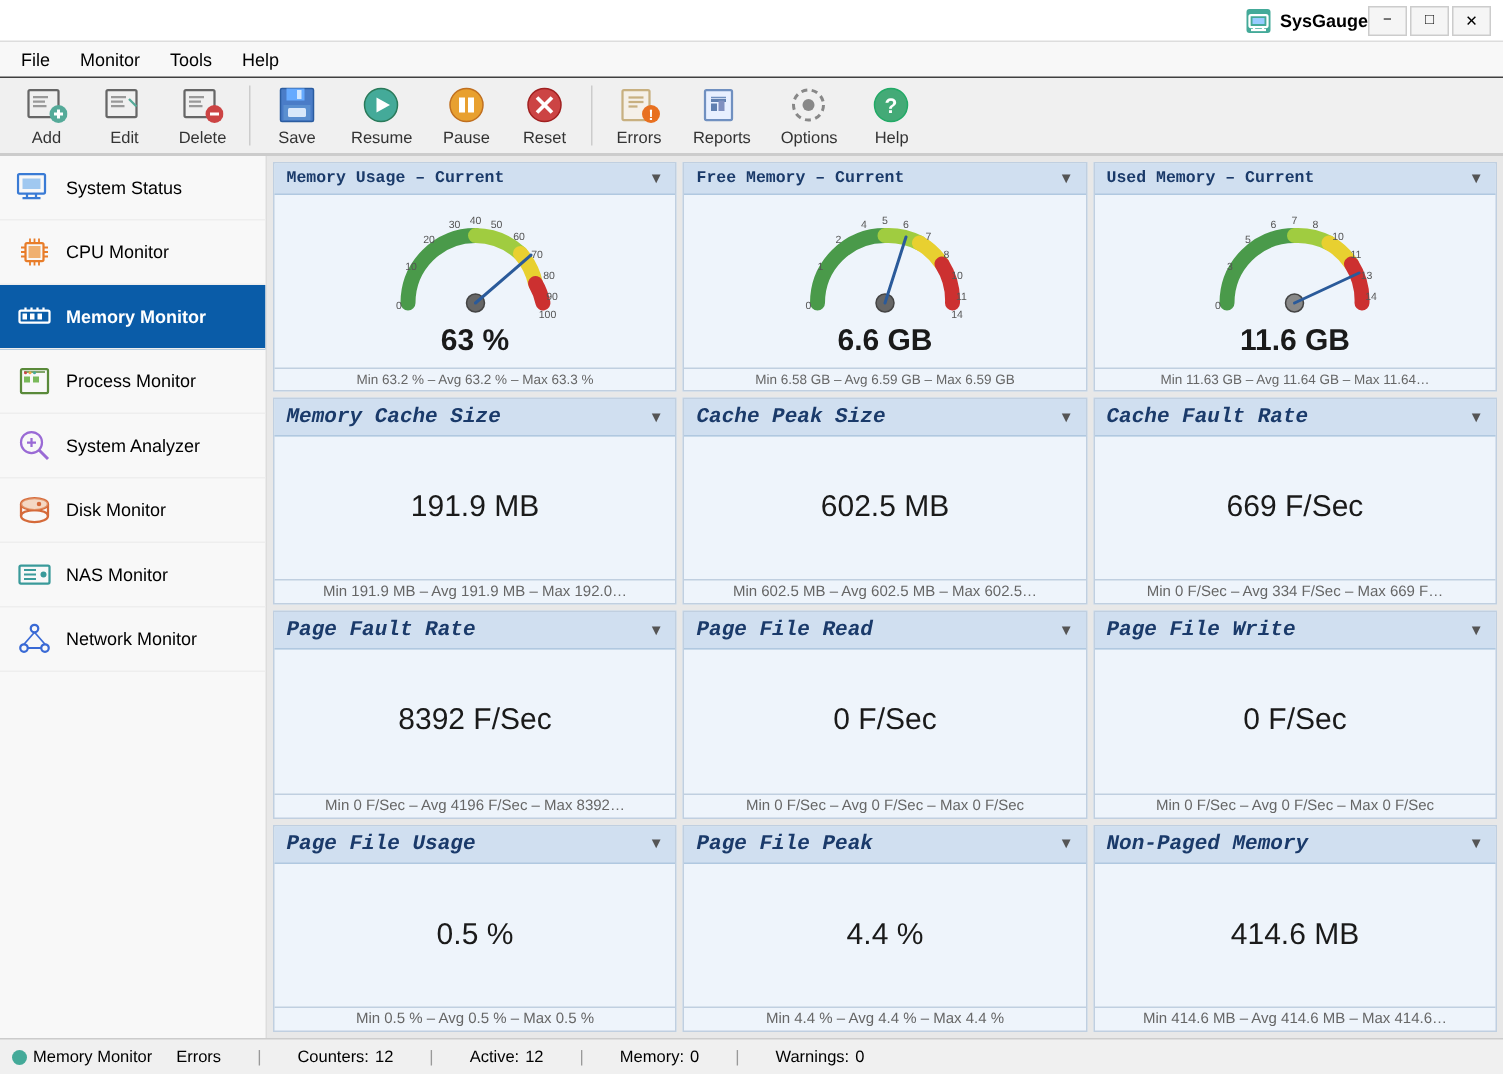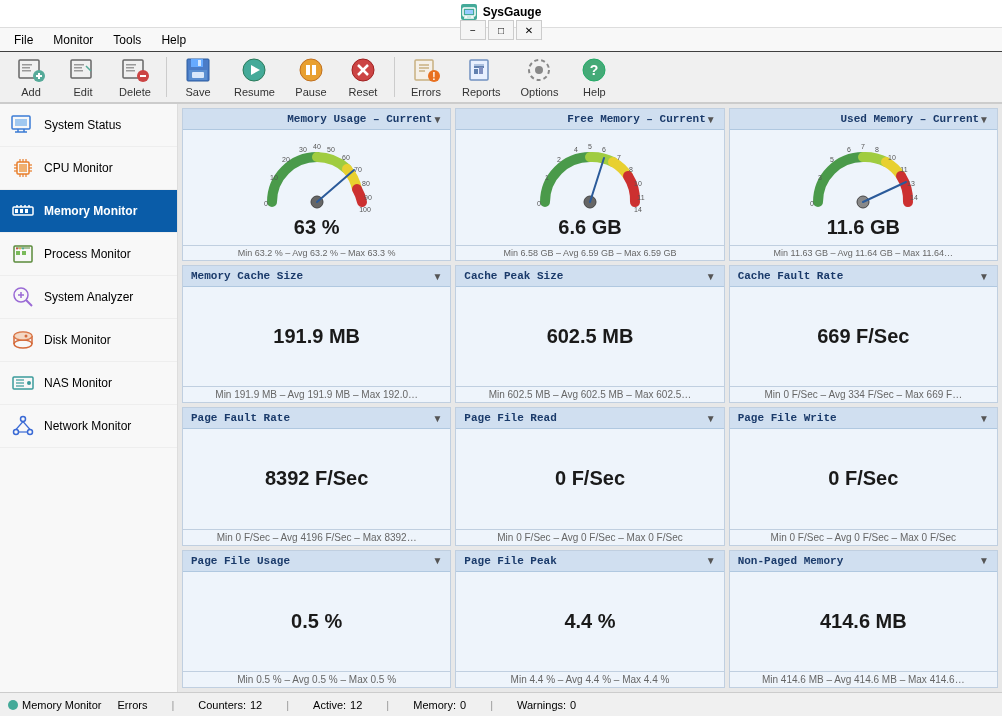--- a/index.html
+++ b/index.html
@@ -1,19 +1,19 @@
 <!DOCTYPE html>
 <html><head>
   <meta charset="utf-8">
   <style>
     * { box-sizing: border-box; margin: 0; padding: 0; }
     body { font-family: 'Segoe UI', Tahoma, Geneva, Verdana, sans-serif; font-size: 12px; background: #f0f0f0; width: 1002px; height: 716px; overflow: hidden; }
     
     
-    .titlebar { background: #fff; display: flex; align-items: center; justify-content: flex-start; padding: 4px 8px; border-bottom: 1px solid #ddd; height: 28px; flex-direction: column; }
+    .titlebar { background: #fff; display: flex; align-items: center; justify-content: flex-end; padding: 4px 8px; border-bottom: 1px solid #ddd; height: 28px; }
     .titlebar-left { display: flex; align-items: center; gap: 6px; font-size: 12px; font-weight: bold; }
     .titlebar-icon { width: 16px; height: 16px; background: #4a9; border-radius: 2px; display: flex; align-items: center; justify-content: center; }
     .titlebar-controls { display: flex; gap: 2px; }
     .titlebar-btn { width: 26px; height: 20px; border: 1px solid #ccc; background: #f5f5f5; cursor: pointer; font-size: 10px; display: flex; align-items: center; justify-content: center; }
     
     
     .menubar { background: #f8f8f8; display: flex; align-items: center; gap: 0; border-bottom: 1px solid #404040; height: 24px; padding: 0 4px; }
     .menu-item { padding: 2px 10px; cursor: pointer; font-size: 12px; }
     
     
@@ -31,33 +31,33 @@
     .sidebar-item { display: flex; align-items: center; gap: 8px; padding: 8px 10px; cursor: pointer; border-bottom: 1px solid #eee; }
     .sidebar-item.active { background: #0a5ca8; color: white; font-weight: bold; }
     .sidebar-item-icon { width: 26px; height: 26px; display: flex; align-items: center; justify-content: center; flex-shrink: 0; }
     .sidebar-item-label { font-size: 12px; }
     
     
     .content { flex: 1; overflow: hidden; padding: 4px; background: #e8e8e8; display: grid; grid-template-columns: 1fr 1fr 1fr; grid-template-rows: repeat(4, 1fr); gap: 4px; }
     
     
     .gauge-card { background: #eef4fb; border: 1px solid #c0cfe0; display: flex; flex-direction: column; }
-    .gauge-card-header { background: #d0dff0; padding: 4px 8px; display: flex; align-items: center; justify-content: flex-end; border-bottom: 1px solid #b0c8e0; }
+    .gauge-card-header { background: #d0dff0; padding: 4px 8px; display: flex; align-items: center; justify-content: space-between; border-bottom: 1px solid #b0c8e0; }
     .gauge-card-title { font-family: 'Courier New', monospace; font-size: 11px; font-weight: bold; color: #1a3a6a; }
     .gauge-card-dropdown { font-size: 10px; cursor: pointer; color: #555; }
     .gauge-card-body { flex: 1; display: flex; flex-direction: column; align-items: center; justify-content: center; padding: 4px; }
     .gauge-card-value { font-size: 20px; font-weight: bold; color: #1a1a1a; margin: 2px 0; }
     .gauge-card-stats { font-size: 9px; color: #666; text-align: center; padding: 2px 4px; border-top: 1px solid #c0cfe0; width: 100%; white-space: nowrap; overflow: hidden; text-overflow: ellipsis; }
     
     
     .metric-card { background: #eef4fb; border: 1px solid #c0cfe0; display: flex; flex-direction: column; }
     .metric-card-header { background: #d0dff0; padding: 4px 8px; display: flex; align-items: center; justify-content: space-between; border-bottom: 1px solid #b0c8e0; }
-    .metric-card-title { font-family: 'Courier New', monospace; font-size: 11px; font-weight: bold; color: #1a3a6a; }
+    .metric-card-title { font-family: 'Courier New', monospace; font-size: 14px; font-weight: bold; color: #1a3a6a; font-style: italic; }
     .metric-card-body { flex: 1; display: flex; align-items: center; justify-content: center; }
-    .metric-card-value { font-size: 20px; font-weight: bold; color: #1a1a1a; }
+    .metric-card-value { font-size: 20px; font-weight: normal; color: #1a1a1a; }
     .metric-card-stats { font-size: 10px; color: #666; text-align: center; padding: 2px 4px; border-top: 1px solid #c0cfe0; white-space: nowrap; overflow: hidden; text-overflow: ellipsis; }
     
     
     .statusbar { height: 24px; background: #f0f0f0; border-top: 1px solid #ccc; display: flex; align-items: center; padding: 0 8px; gap: 16px; font-size: 11px; }
     .status-seg { display: flex; align-items: center; gap: 4px; }
     .status-dot { width: 10px; height: 10px; border-radius: 50%; background: #4a9; }
     .status-sep { color: #999; margin: 0 8px; }
     
     
     .gauge-svg { width: 130px; height: 80px; }

